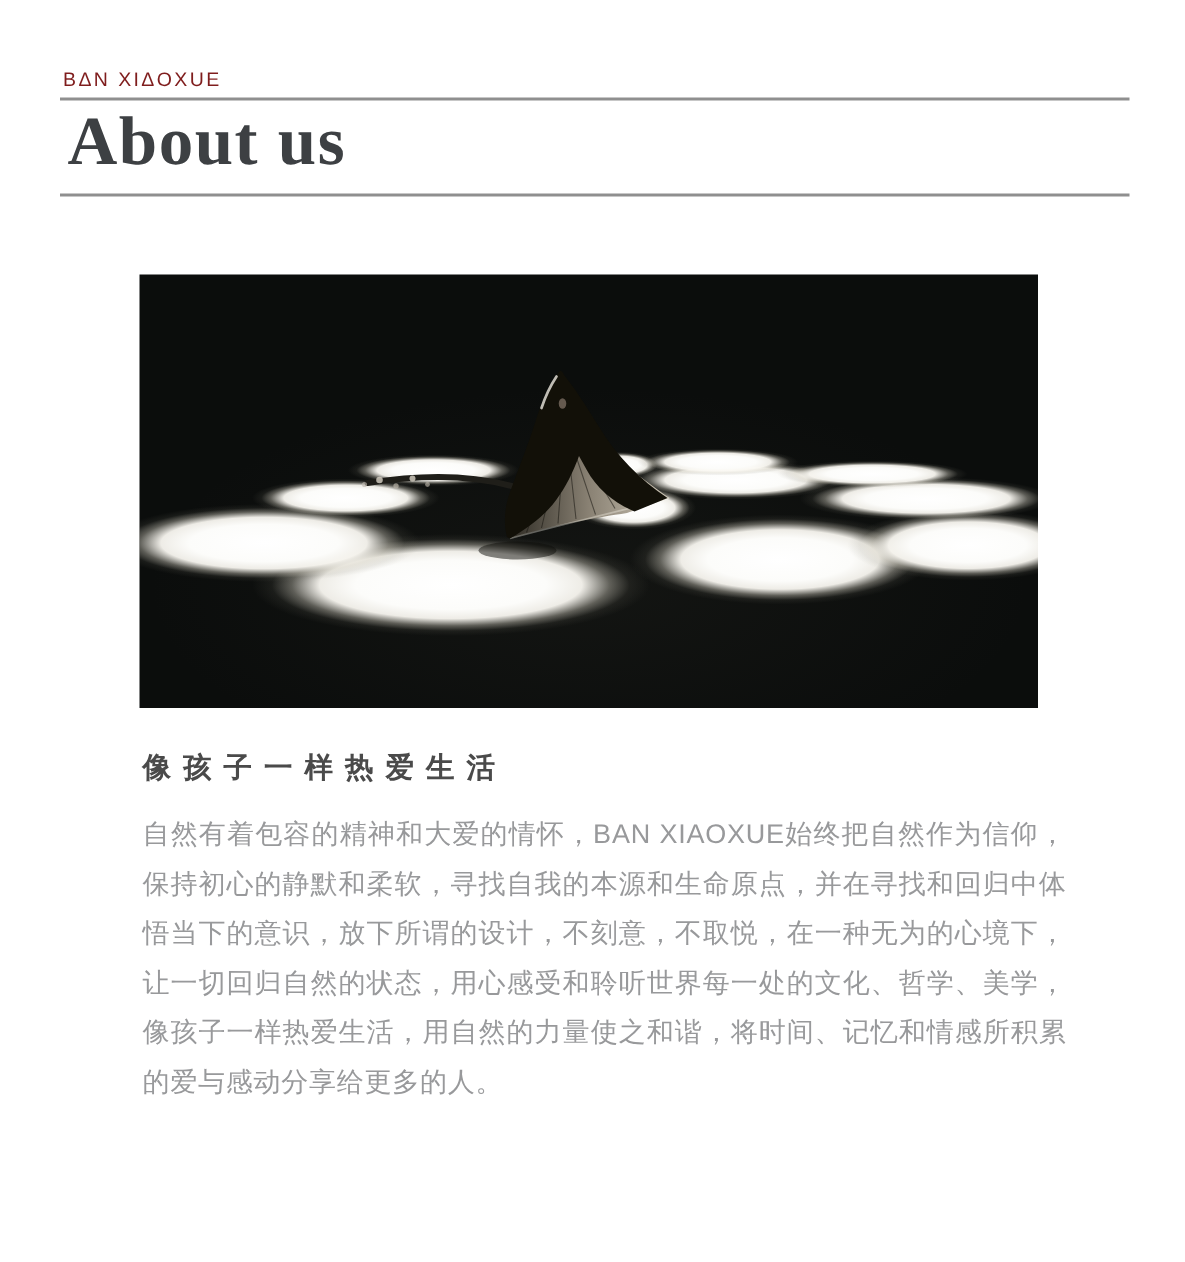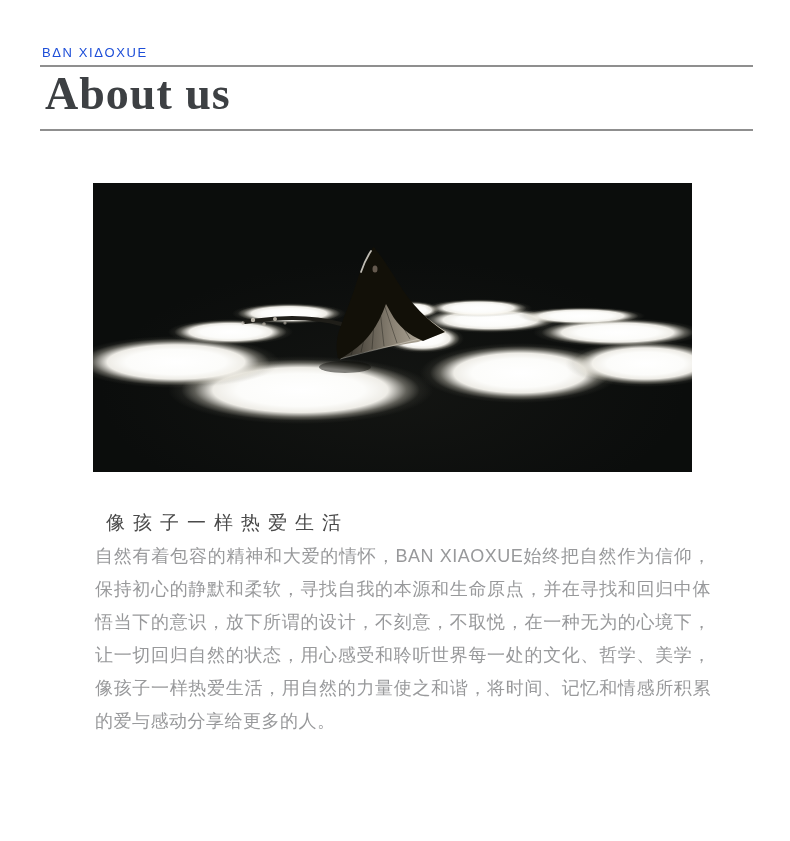--- a/index.html
+++ b/index.html
@@ -11,21 +11,21 @@
     font-family: "Liberation Sans", sans-serif;
     overflow: hidden;
   }
 
   .logo {
     position: absolute;
     left: 42px;
     top: 45px;
     font-size: 13px;
     letter-spacing: 1.6px;
-    color: #1d4ed8;
+    color: #7f1d1d;
     font-weight: 400;
     cursor: pointer;
   }
 
   .rule {
     position: absolute;
     left: 40px;
     width: 713px;
     height: 2px;
     background: #8f8f8f;
@@ -100,22 +100,22 @@
   }
   .hero-photo svg { position: absolute; left: 0; top: 0; display: block; }
 
   .cn-heading {
     position: absolute;
     left: 95px;
     top: 499px;
     font-size: 19px;
     letter-spacing: 8px;
     color: #4a4a4a;
-    font-weight: 400;
-    margin: 11px;
+    font-weight: 700;
+    margin: 0;
   }
 
   .about-paragraph {
     position: absolute;
     left: 95px;
     top: 540px;
     width: 616px;
     font-size: 18px;
     line-height: 33px;
     color: #98999b;

